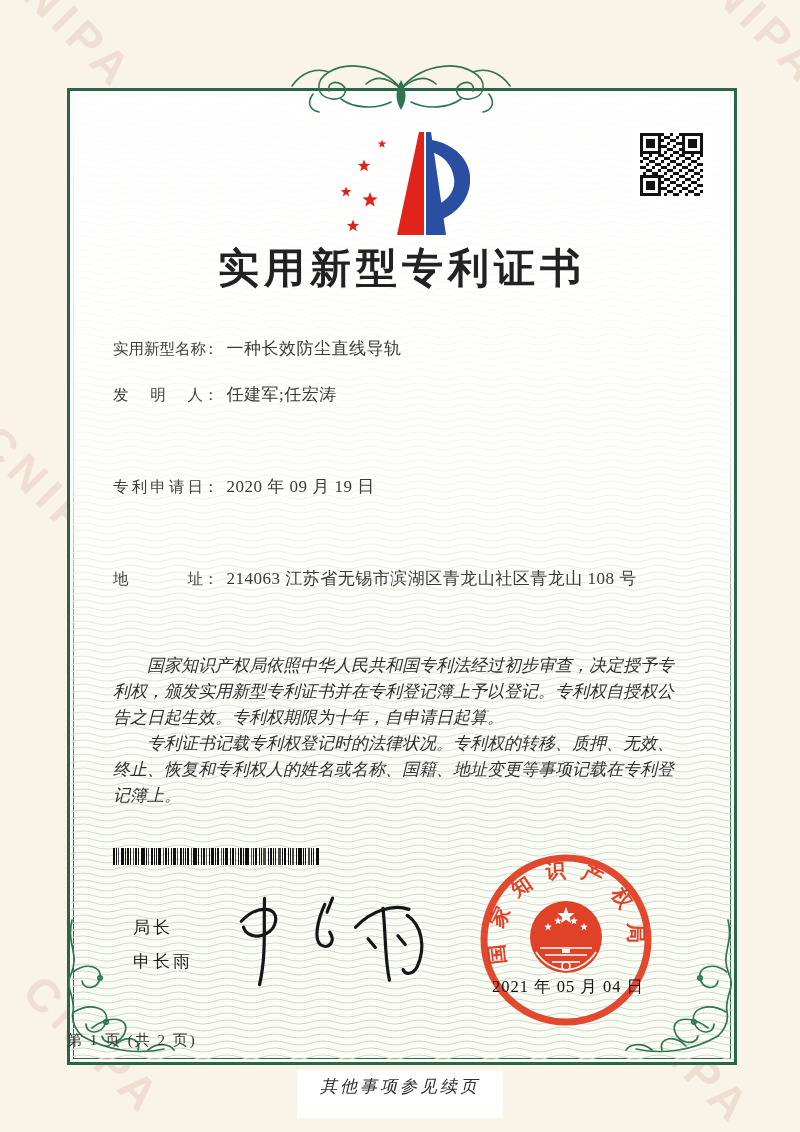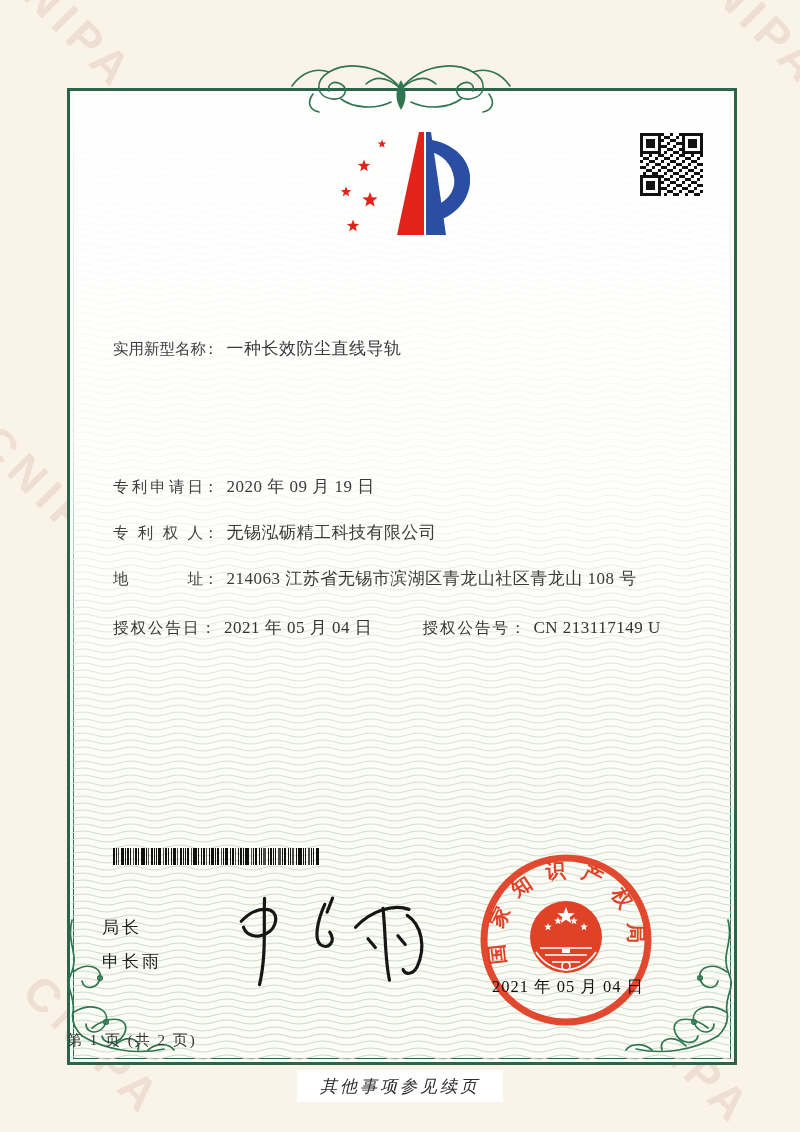--- a/index.html
+++ b/index.html
@@ -55,32 +55,32 @@
   .r1{top:337px}.r2{top:383px}.r3{top:429px}.r4{top:475px}.r5{top:521px}.r6{top:567px}
   .grant-row{left:113px; top:616px; font-size:17px; white-space:nowrap;}
   .glabel{font-size:15.5px; letter-spacing:2px;}
   .gpair2{margin-left:46px;}
   .paras{
     left:113px; top:653px; width:576px; font-size:17px; line-height:26px;
     color:#2e2e2e; font-family:"Liberation Serif","DejaVu Serif",serif;
   }
   .paras p{margin:0; text-indent:2em; font-style:italic;}
   .barcode{left:113px; top:848px;}
-  .issuer{left:102px; font-size:17px; color:#222;
+  .issuer{left:133px; font-size:17px; color:#222;
     font-family:"Liberation Sans","DejaVu Sans",sans-serif; letter-spacing:3px;text-align:center;}
   .it1{top:916px}.it2{top:950px}
   .sig{left:228px; top:890px;}
   .seal{left:478px; top:852px;}
   .seal-date{
     left:470px; top:976px; width:196px; text-align:center;
     font-size:16.5px; color:#101010; letter-spacing:1px; z-index:5;
   }
   .page-info{left:67px; top:1031px; width:670px; text-align:left; font-size:15px; color:#333; letter-spacing:2px;}
   .cont-note{
-    left:297px; top:1070px; width:206px; height:32px; background:#fff;
+    left:297px; top:1070px; width:206px; height:48px; background:#fff;
     text-align:center; line-height:34px; font-size:17px; font-style:italic;
     color:#2e2e2e; letter-spacing:3px; z-index:4;
   }
 </style>
 </head>
 <body>
 
 <div class="page">
 
   <span class="wm wm1">CNIPA</span>
@@ -294,41 +294,40 @@
         <rect x="60" y="57" width="3" height="3" fill="#111"></rect>
         <rect x="24" y="60" width="3" height="3" fill="#111"></rect>
         <rect x="33" y="60" width="3" height="3" fill="#111"></rect>
         <rect x="36" y="60" width="3" height="3" fill="#111"></rect>
         <rect x="45" y="60" width="3" height="3" fill="#111"></rect>
         <rect x="54" y="60" width="3" height="3" fill="#111"></rect>
         <rect x="57" y="60" width="3" height="3" fill="#111"></rect>
       </svg>
   </div>
 
+  <div class="abs title">实用新型专利证书</div>
 
   <div class="abs row r1">
     <span class="flabel">实用新型名称</span><span class="colon">：</span><span class="fvalue">一种长效防尘直线导轨</span>
   </div>
+  <div class="abs row r2">
+    <span class="flabel">发明人</span><span class="colon">：</span><span class="fvalue">任建军;任宏涛</span>
+  </div>
   <div class="abs row r4">
     <span class="flabel">专利申请日</span><span class="colon">：</span><span class="fvalue">2020 年 09 月 19 日</span>
   </div>
-  <div class="abs row r5">
-    <span class="flabel">专利权人</span><span class="colon">：</span><span class="fvalue">无锡泓砺精工科技有限公司</span>
-  </div>
   <div class="abs row r6">
     <span class="flabel">地址</span><span class="colon">：</span><span class="fvalue">214063 江苏省无锡市滨湖区青龙山社区青龙山 108 号</span>
   </div>
 
-  <div class="abs grant-row">
-    <span class="glabel">授权公告日</span><span class="colon">：</span><span class="fvalue">2021 年 05 月 04 日</span>
-    <span class="gpair2">
-      <span class="glabel">授权公告号</span><span class="colon">：</span><span class="fvalue">CN 213117149 U</span>
-    </span>
-  </div>
-
+
+  <div class="abs paras">
+    <p>国家知识产权局依照中华人民共和国专利法经过初步审查，决定授予专利权，颁发实用新型专利证书并在专利登记簿上予以登记。专利权自授权公告之日起生效。专利权期限为十年，自申请日起算。</p>
+    <p>专利证书记载专利权登记时的法律状况。专利权的转移、质押、无效、终止、恢复和专利权人的姓名或名称、国籍、地址变更等事项记载在专利登记簿上。</p>
+  </div>
 
   <svg class="abs barcode" id="barcode" width="210" height="17">
       <rect x="0" y="0" width="2" height="17" fill="#101010"></rect>
       <rect x="3" y="0" width="1" height="17" fill="#101010"></rect>
       <rect x="5" y="0" width="1" height="17" fill="#4a4a4a"></rect>
       <rect x="8" y="0" width="3" height="17" fill="#101010"></rect>
       <rect x="12" y="0" width="1" height="17" fill="#101010"></rect>
       <rect x="14" y="0" width="2" height="17" fill="#101010"></rect>
       <rect x="17" y="0" width="1" height="17" fill="#101010"></rect>
       <rect x="20" y="0" width="1" height="17" fill="#4a4a4a"></rect>

